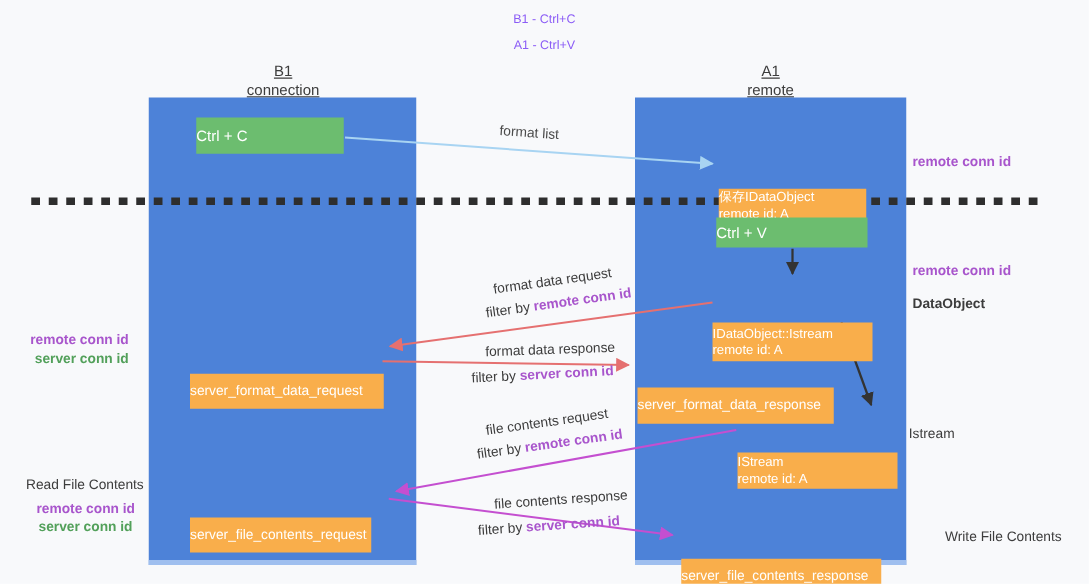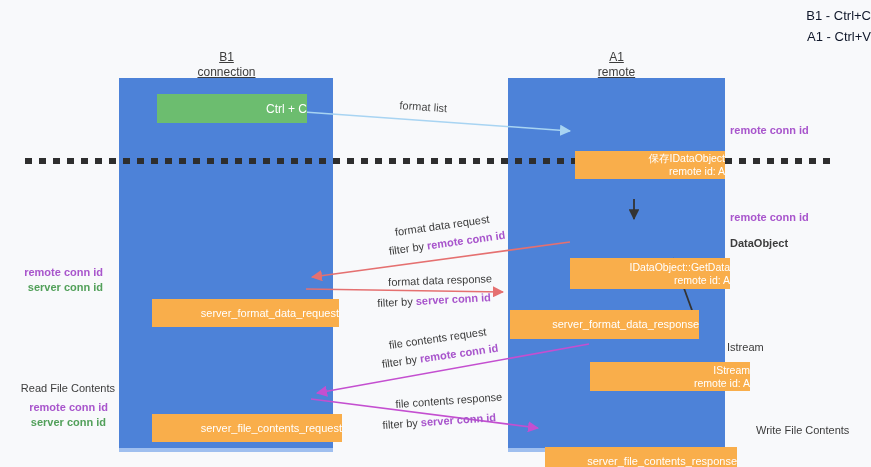--- a/index.html
+++ b/index.html
@@ -2,27 +2,27 @@
 <html><head>
 <meta charset="utf-8">
 <style>
   html,body { margin:0; padding:0; }
   .canvas {
     position:relative; width:871px; height:467px;
     background:#f8f9fb; overflow:hidden;
     font-family:"Liberation Sans", sans-serif;
     color:#3c3c3c;
   }
-  .title-block { position:absolute; left:0; right:0; top:5px; text-align:right;
-    font-size:13px; line-height:21px; color:#0f172a; }
+  .title-block { position:absolute; left:0; right:0; top:5px; text-align:center;
+    font-size:10px; line-height:21px; color:#8b5cf6; }
   .col-header { position:absolute; text-align:center; font-size:12px; line-height:15px; color:#3d3d3d;text-decoration:underline; }
   .col { position:absolute; background:#4d82d8; border-bottom:4px solid #9fbfef; }
   .svg-layer { position:absolute; left:0; top:0; pointer-events:none; }
-  .node { position:absolute; display:flex; flex-direction:column; align-items:flex-end;
-    justify-content:center; color:#fff; text-align:center; white-space:nowrap;padding-left:32px; }
+  .node { position:absolute; display:flex; flex-direction:column; align-items:flex-start;
+    justify-content:center; color:#fff; text-align:center; white-space:nowrap; }
   .node.green { background:#6cbd6f; font-size:12px; }
   .node.orange { background:#f9ae4b; font-size:11px; line-height:13px;margin-top:32px; }
   .node.orange.small { font-size:10.5px; }
   .lbl { position:absolute; font-size:11px; white-space:nowrap; color:#3c3c3c; }
   .lbl.rot { transform-origin:left top; }
   .purple { color:#a855cc; font-weight:bold; }
   .greent { color:#52a05a; font-weight:bold; }
   .muted { color:#4a4a4a; }
   .right-align { text-align:right; }
 </style>
@@ -80,40 +80,43 @@
 
   <div class="node green" style="left:157px; top:94px; width:118px; height:29px;">
     <div>Ctrl + C</div>
   </div>
 
   <div class="node orange small" style="left:575px; top:119px; width:118px; height:28px;">
     <div>保存IDataObject</div>
     <div>remote id: A</div>
   </div>
 
+  <div class="node green" style="left:573px; top:174px; width:121px; height:24px;">
+    <div>Ctrl + V</div>
+  </div>
 
   <div class="node orange small" style="left:570px; top:226px; width:128px; height:31px;">
-    <div>IDataObject::GetData</div>
+    <div>IDataObject::Istream</div>
     <div>remote id: A</div>
   </div>
 
   <div class="node orange" style="left:510px; top:278px; width:157px; height:29px;">
     <div>server_format_data_response</div>
   </div>
 
   <div class="node orange" style="left:152px; top:267px; width:155px; height:28px;">
     <div>server_format_data_request</div>
   </div>
 
   <div class="node orange small" style="left:590px; top:330px; width:128px; height:29px;">
     <div>IStream</div>
     <div>remote id: A</div>
   </div>
 
-  <div class="node orange" style="left:152px; top:382px; width:158px; height:28px;">
+  <div class="node orange" style="left:152px; top:382px; width:145px; height:28px;">
     <div>server_file_contents_request</div>
   </div>
 
   <div class="node orange" style="left:545px; top:415px; width:160px; height:28px;">
     <div>server_file_contents_response</div>
   </div>
 
   <div class="lbl rot muted" style="left:400px; top:99px; transform:rotate(4deg);">format list</div>
 
   <div class="lbl rot" style="left:394px; top:226px; transform:rotate(-8deg);">format data request</div>

